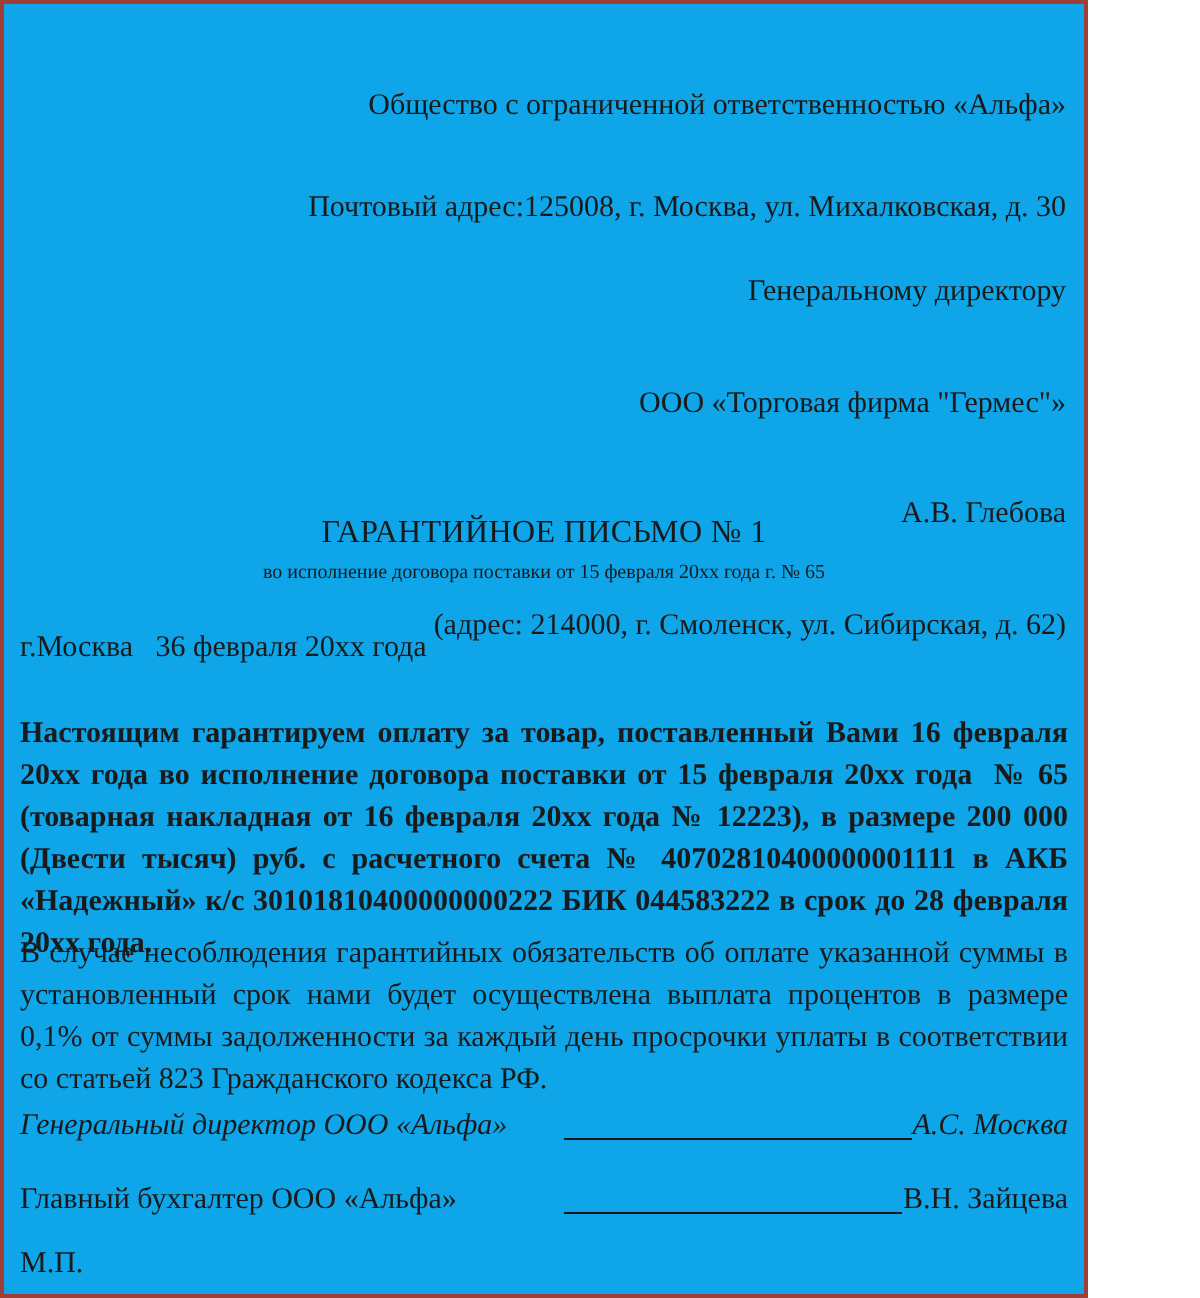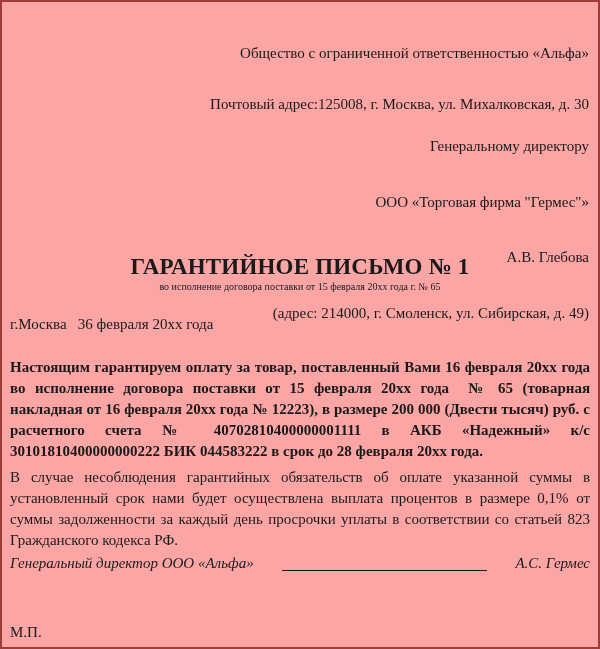--- a/index.html
+++ b/index.html
@@ -1,21 +1,21 @@
 <!DOCTYPE html>
 <html><head>
 <meta charset="utf-8">
 <style>
   html, body { margin: 0; padding: 0; background: #ffffff; }
   .page {
     position: relative;
-    width: 600px;
+    width: 544px;
     height: 649px;
     box-sizing: border-box;
-    background: #fca5a5;
+    background: #0ea5e9;
     border: 2px solid #9d3f38;
     font-family: "Liberation Serif", "DejaVu Serif", serif;
     font-size: 15px;
     color: #1a1a1a;
     overflow: hidden;
   }
   .sender {
     position: absolute;
     top: 9px;
     right: 9px;
@@ -32,22 +32,22 @@
     white-space: pre-wrap;
   }
   .title-block {
     position: absolute;
     top: 255px;
     left: 8px;
     right: 8px;
     text-align: center;
   }
   .title {
-    font-weight: bold;
-    font-size: 23px;
+    font-weight: normal;
+    font-size: 16px;
     line-height: 20px;
     letter-spacing: 0.2px;
   }
   .subtitle {
     font-size: 10px;
     line-height: 19px;
   }
   .dateline {
     position: absolute;
     top: 312px;
@@ -104,36 +104,41 @@
 
   <div class="sender">
     <div>Общество с ограниченной ответственностью «Альфа»</div>
     <div>Почтовый адрес:125008, г. Москва, ул. Михалковская, д. 30</div>
   </div>
 
   <div class="addressee">
     <div>Генеральному директору</div>
     <div>ООО «Торговая фирма "Гермес"»</div>
     <div>А.В. Глебова</div>
-    <div>(адрес: 214000, г. Смоленск, ул. Сибирская, д. 49)</div>
+    <div>(адрес: 214000, г. Смоленск, ул. Сибирская, д. 62)</div>
   </div>
 
   <div class="title-block">
     <div class="title">ГАРАНТИЙНОЕ ПИСЬМО № 1</div>
     <div class="subtitle">во исполнение договора поставки от 15 февраля 20хх года г. № 65</div>
   </div>
 
   <div class="dateline">г.Москва   36 февраля 20хх года</div>
 
   <p class="para para1">Настоящим гарантируем оплату за товар, поставленный Вами 16 февраля 20хх года во исполнение договора поставки от 15 февраля 20хх года  № 65 (товарная накладная от 16 февраля 20хх года № 12223), в размере 200 000 (Двести тысяч) руб. с расчетного счета № 40702810400000001111 в АКБ «Надежный» к/с 30101810400000000222 БИК 044583222 в срок до 28 февраля 20хх года.</p>
 
   <p class="para para2">В случае несоблюдения гарантийных обязательств об оплате указанной суммы в установленный срок нами будет осуществлена выплата процентов в размере 0,1% от суммы задолженности за каждый день просрочки уплаты в соответствии со статьей 823 Гражданского кодекса РФ.</p>
 
   <div class="sig-row sig1">
     <span class="sig-role">Генеральный директор ООО «Альфа»</span>
     <span class="sig-line"></span>
-    <span class="sig-name">А.С. Гермес</span>
+    <span class="sig-name">А.С. Москва</span>
   </div>
 
+  <div class="sig-row sig2">
+    <span class="sig-role">Главный бухгалтер ООО «Альфа»</span>
+    <span class="sig-line"></span>
+    <span class="sig-name">В.Н. Зайцева</span>
+  </div>
 
   <div class="stamp">М.П.</div>
 
 </div>
 
 </body></html>

